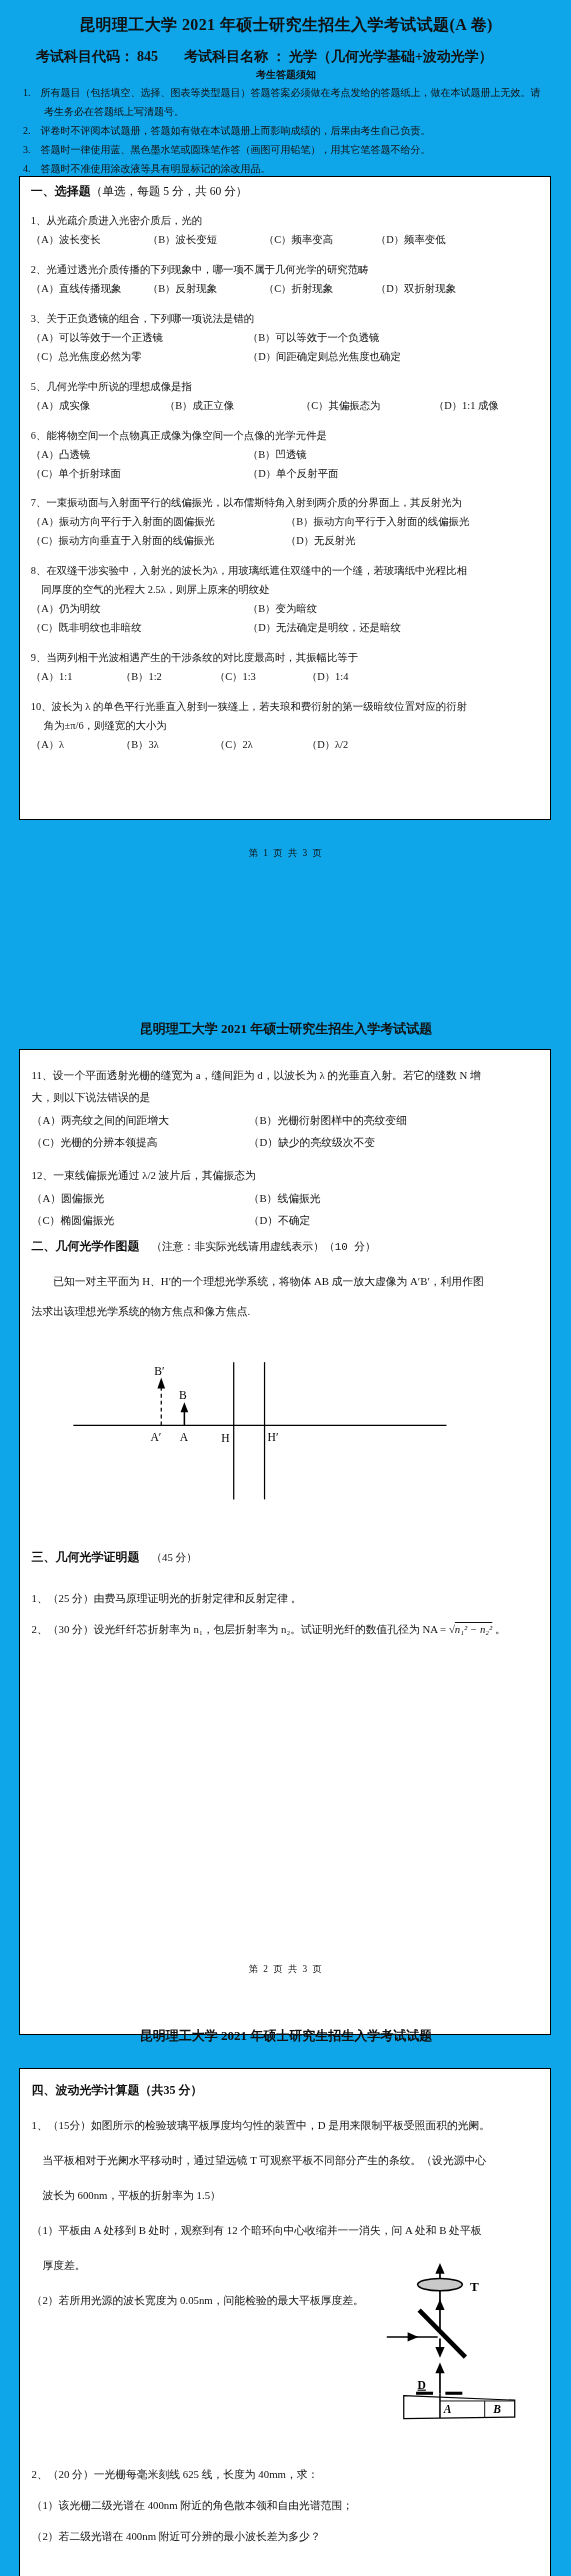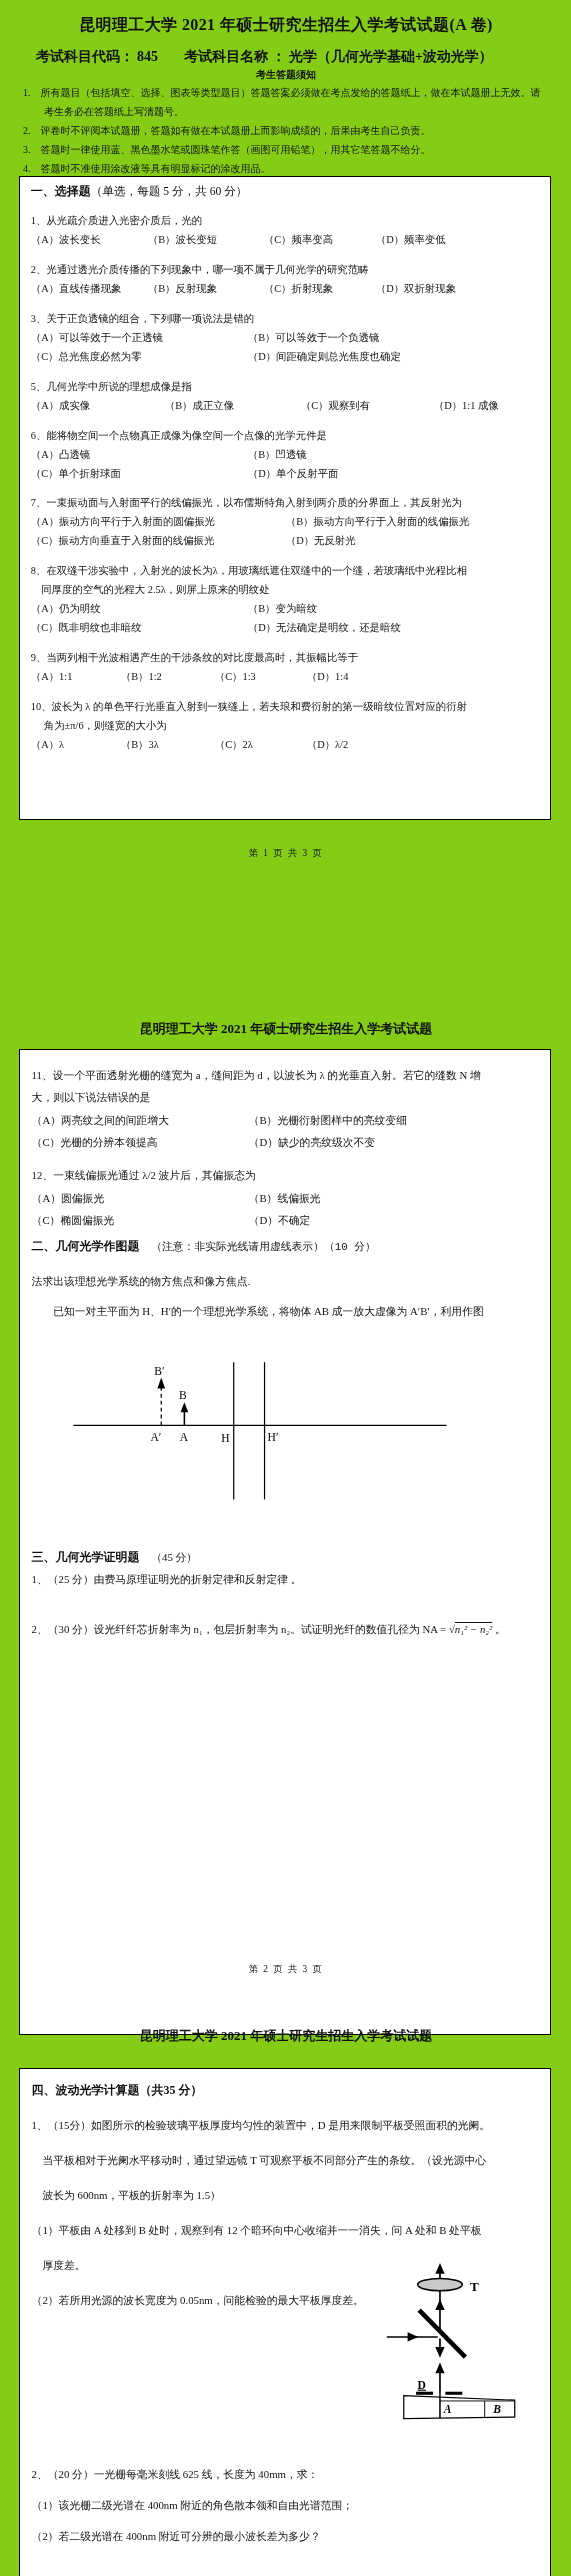--- a/index.html
+++ b/index.html
@@ -1,16 +1,16 @@
 <!DOCTYPE html>
 <html style="font-size:12.3px"><head>
 <meta charset="utf-8">
 <style>
   html,body{margin:0;padding:0;background:#ffffff;}
-  #paper{position:relative;width:572px;height:2576px;background:#84cc16;overflow:hidden;
+  #paper{position:relative;width:572px;height:2576px;background:#0ea5e9;overflow:hidden;
          font-family:"Liberation Serif","DejaVu Serif",serif;color:#111;}
   .abs{position:absolute;}
   .center{width:572px;text-align:center;left:0;}
   .doc-title{font-size:16px;font-weight:bold;letter-spacing:0.4px;}
   .page-header{font-size:13px;font-weight:bold;}
   .subject-line{font-size:14px;font-weight:bold;white-space:nowrap;}
   .subject-line span{margin-right:3.1px;}
   .gap24{display:inline-block;width:20px;}
   .notice-head{font-size:10px;font-weight:bold;}
   .notices{font-size:10px;line-height:19px;}
@@ -88,21 +88,21 @@
             <span class="opt">（B）可以等效于一个负透镜</span>
             <span class="opt">（C）总光焦度必然为零</span>
             <span class="opt">（D）间距确定则总光焦度也确定</span>
           </div>
         </div>
         <div class="question">
           <div class="stem-line">5、几何光学中所说的理想成像是指</div>
           <div class="opts c4w">
             <span class="opt">（A）成实像</span>
             <span class="opt">（B）成正立像</span>
-            <span class="opt">（C）观察到有</span>
+            <span class="opt">（C）其偏振态为</span>
             <span class="opt">（D）1:1 成像</span>
           </div>
         </div>
         <div class="question">
           <div class="stem-line">6、能将物空间一个点物真正成像为像空间一个点像的光学元件是</div>
           <div class="opts c2">
             <span class="opt">（A）凸透镜</span>
             <span class="opt">（B）凹透镜</span>
             <span class="opt">（C）单个折射球面</span>
             <span class="opt">（D）单个反射平面</span>
@@ -173,22 +173,22 @@
             <span class="opt">（C）椭圆偏振光</span>
             <span class="opt">（D）不确定</span>
           </div>
         </div>
       </div>
 
     <div class="abs sec-head" style="top:187px;left:11.6px;margin:0;font-family:Liberation Mono, monospace;">
       <b>二、几何光学作图题</b>　<span></span><span style="font-size:10.8px;">（注意：非实际光线请用虚线表示）（10 分）</span>
     </div>
     <div class="abs para" style="top:216px;left:11.6px;" id="sec2-body">
+        <div>　　已知一对主平面为 H、H′的一个理想光学系统，将物体 AB 成一放大虚像为 A′B′，利用作图</div>
         <div>法求出该理想光学系统的物方焦点和像方焦点.</div>
-        <div>　　已知一对主平面为 H、H′的一个理想光学系统，将物体 AB 成一放大虚像为 A′B′，利用作图</div>
       </div>
 
     <div class="abs figure" style="top:306px;left:50px;">
       <svg width="386" height="148" viewBox="0 0 500 192">
         <line x1="4" y1="90" x2="488" y2="90" stroke="#000" stroke-width="1.6"></line>
         <line x1="212" y1="8" x2="212" y2="186" stroke="#000" stroke-width="1.6"></line>
         <line x1="252" y1="8" x2="252" y2="186" stroke="#000" stroke-width="1.6"></line>
         <line x1="118" y1="90" x2="118" y2="38" stroke="#000" stroke-width="1.6" stroke-dasharray="5,4"></line>
         <polygon points="118,28 113,42 123,42" fill="#000"></polygon>
         <line x1="148" y1="90" x2="148" y2="70" stroke="#000" stroke-width="2"></line>
@@ -198,21 +198,21 @@
         <text x="104" y="110" font-size="15">A′</text>
         <text x="142" y="110" font-size="15">A</text>
         <text x="196" y="112" font-size="15">H</text>
         <text x="256" y="110" font-size="15">H′</text>
       </svg>
     </div>
 
     <div class="abs sec-head" style="top:498px;left:11.6px;margin:0;">
       <b>三、几何光学证明题</b>　<span style="font-size:10.8px;">（45 分）</span>
     </div>
-    <div class="abs itemline" style="top:523px;left:11.6px;">1、（25 分）由费马原理证明光的折射定律和反射定律 。</div>
+    <div class="abs itemline" style="top:542px;left:11.6px;">1、（25 分）由费马原理证明光的折射定律和反射定律 。</div>
     <div class="abs itemline" style="top:573px;left:11.6px;">
       <span>2、（30 分）设光纤纤芯折射率为 n₁，包层折射率为 n₂。试证明光纤的数值孔径为 NA = </span><span style="font-style:italic;">√</span><span class="rad" style="font-style:italic;">n₁² − n₂²</span><span> 。</span>
     </div>
   </div>
 
   <div class="abs center footer" style="top:1963px;">第 2 页 共 3 页</div>
 
   <div class="abs center page-header" style="top:2027px;">昆明理工大学 2021 年硕士研究生招生入学考试试题</div>
 
   <div class="qbox" style="top:2068px;height:525px;">

